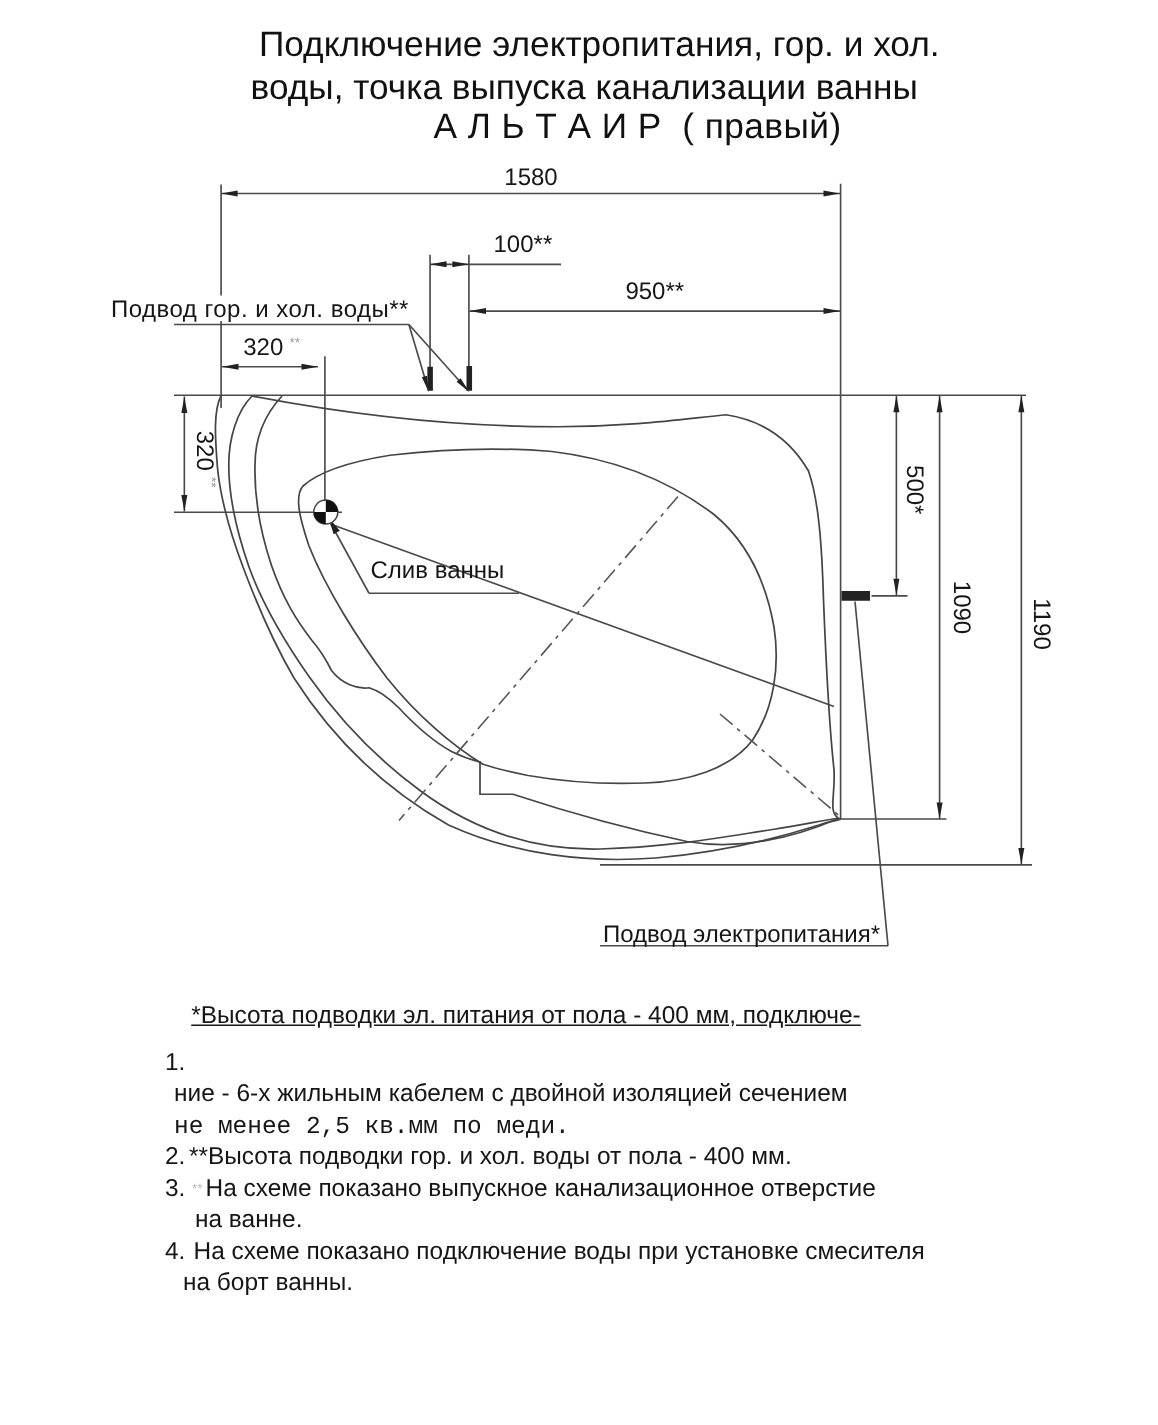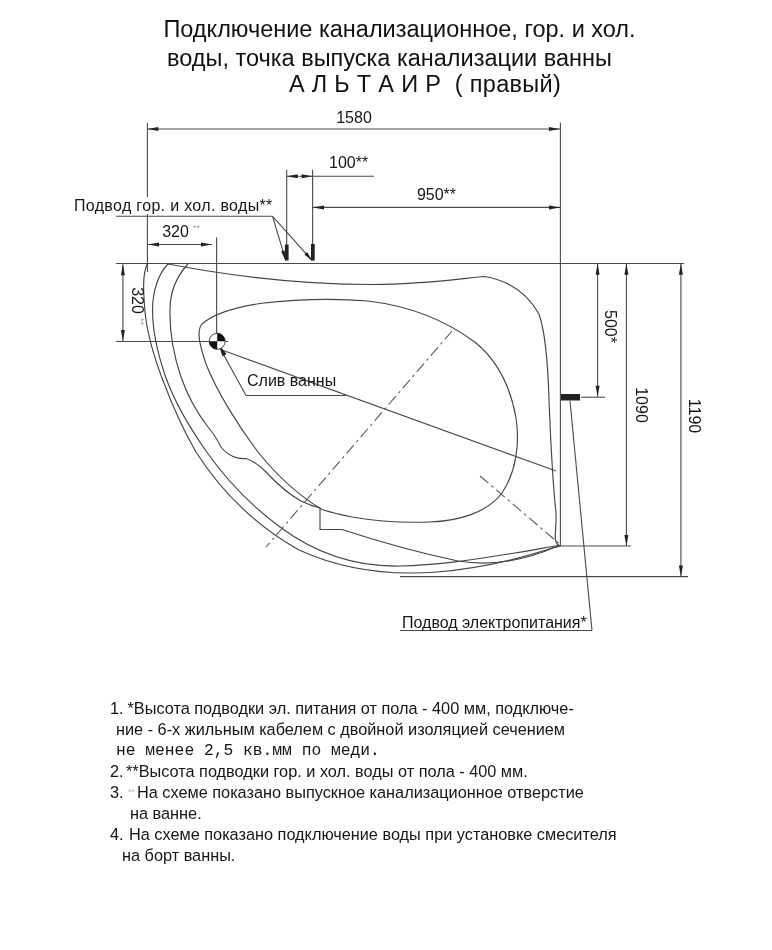--- a/index.html
+++ b/index.html
@@ -3,21 +3,21 @@
 <meta charset="utf-8">
 <style>
 html,body{margin:0;padding:0;background:#fff;}
 body{width:772px;height:950px;position:relative;font-family:"Liberation Sans",sans-serif;overflow:hidden;}
 .tl{position:absolute;white-space:nowrap;font-size:23.5px;color:#111;transform:translateX(-50%);}
 svg{position:absolute;left:0;top:0;}
 .notes{position:absolute;color:#161616;font-size:16.3px;white-space:nowrap;}
 </style>
 </head>
 <body>
-<div class="tl" style="left:399.5px;top:16px;">Подключение канализационное, гор. и хол.</div>
+<div class="tl" style="left:399.5px;top:16px;">Подключение электропитания, гор. и хол.</div>
 <div class="tl" style="left:389.5px;top:44.5px;">воды, точка выпуска канализации ванны</div>
 <div class="tl" style="left:425px;top:71px;letter-spacing:0.3px;">А Л Ь Т А И Р&nbsp;&nbsp;( правый)</div>
 
 <svg width="772" height="700" viewBox="0 0 772 700">
 <g fill="none" stroke="#4a4a4a" stroke-width="1.1">
 
 <line x1="116" y1="263.5" x2="684" y2="263.5"></line>
 <line x1="560.4" y1="122.5" x2="560.4" y2="546"></line>
 <line x1="147.4" y1="123" x2="147.4" y2="197"></line>
 <line x1="147.4" y1="214" x2="147.4" y2="272"></line>
@@ -113,21 +113,21 @@
 <text x="609.5" y="326.5" text-anchor="middle" transform="rotate(90 609.5 326.5)" dy="5">500*</text>
 <text x="641" y="405" text-anchor="middle" transform="rotate(90 641 405)" dy="5">1090</text>
 <text x="694" y="416" text-anchor="middle" transform="rotate(90 694 416)" dy="5">1190</text>
 <text x="74" y="211" letter-spacing="0.33">Подвод гор. и хол. воды**</text>
 <text x="247" y="385.5">Слив ванны</text>
 <text x="402" y="628">Подвод электропитания*</text>
 </g>
 </svg>
 
 <div class="notes" style="left:110px;top:699px;">1.</div>
-<div class="notes" style="left:127.5px;top:699px;">*Высота подводки эл. питания от пола - 400 мм, подключе-</div>
+<div class="notes" style="left:127.5px;top:668px;text-decoration:underline;">*Высота подводки эл. питания от пола - 400 мм, подключе-</div>
 <div class="notes" style="left:116px;top:720px;">ние - 6-х жильным кабелем с двойной изоляцией сечением</div>
 <div class="notes" style="left:116px;top:741px;font-family:Liberation Mono, monospace;">не менее 2,5 кв.мм по меди.</div>
 <div class="notes" style="left:110px;top:762px;">2.</div>
 <div class="notes" style="left:126px;top:762px;">**Высота подводки гор. и хол. воды от пола - 400 мм.</div>
 <div class="notes" style="left:110px;top:783px;">3.</div>
 <div class="notes" style="left:128px;top:787px;font-size:9px;color:#b5b5b5;">**</div>
 <div class="notes" style="left:137px;top:783px;">На схеме показано выпускное канализационное отверстие</div>
 <div class="notes" style="left:130px;top:804px;text-align:right;">на ванне.</div>
 <div class="notes" style="left:110px;top:825px;">4.</div>
 <div class="notes" style="left:129px;top:825px;">На схеме показано подключение воды при установке смесителя</div>

